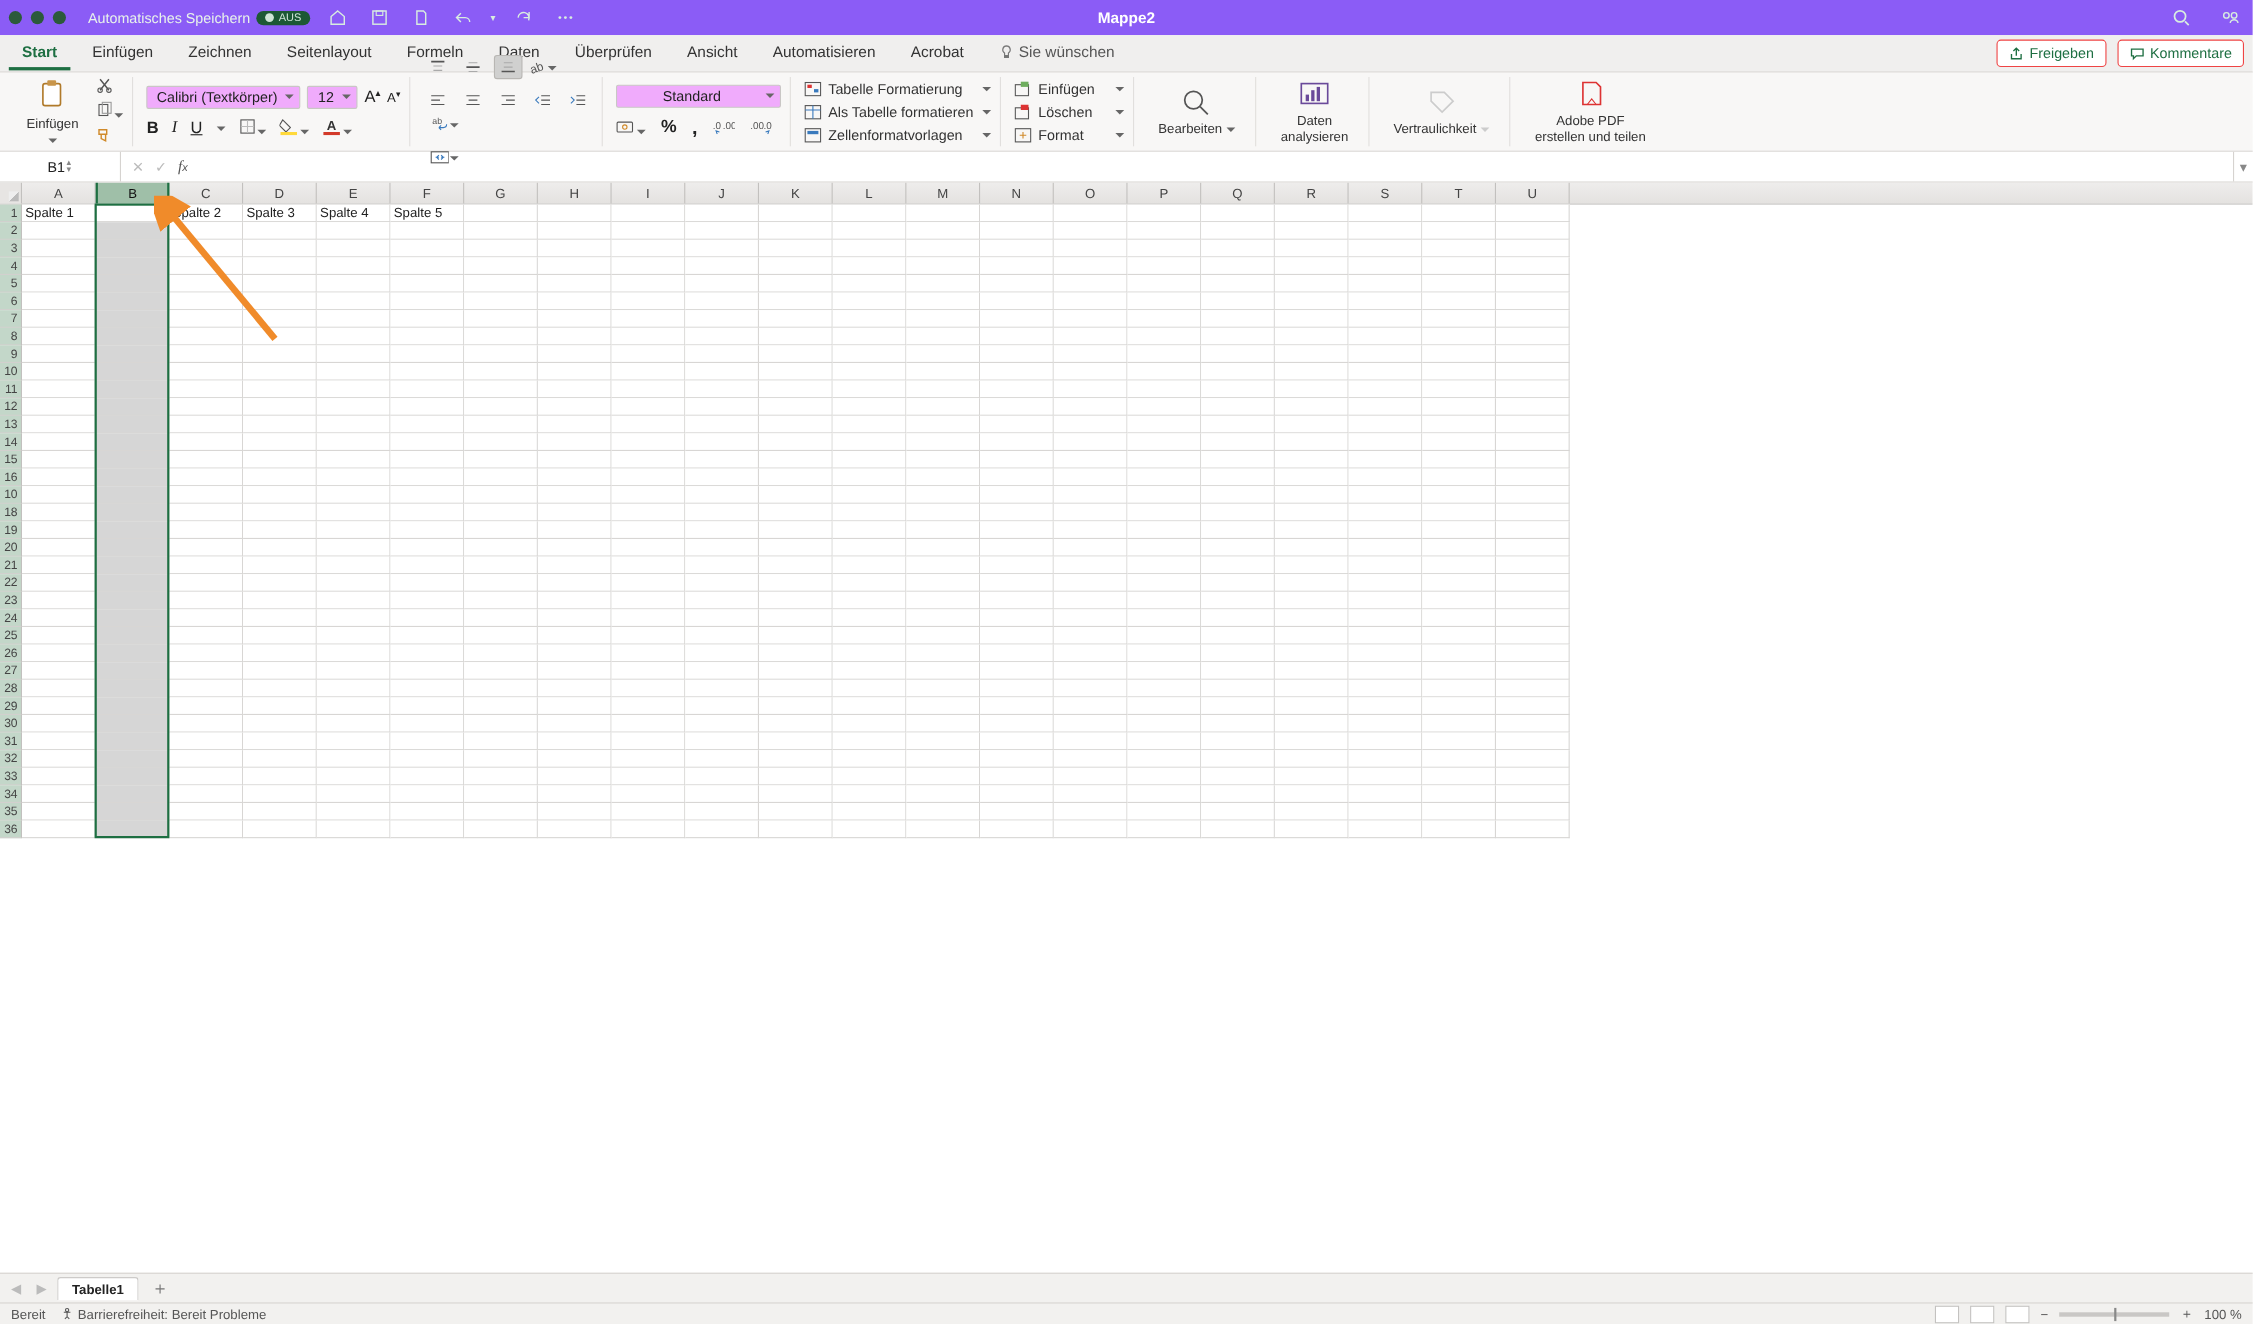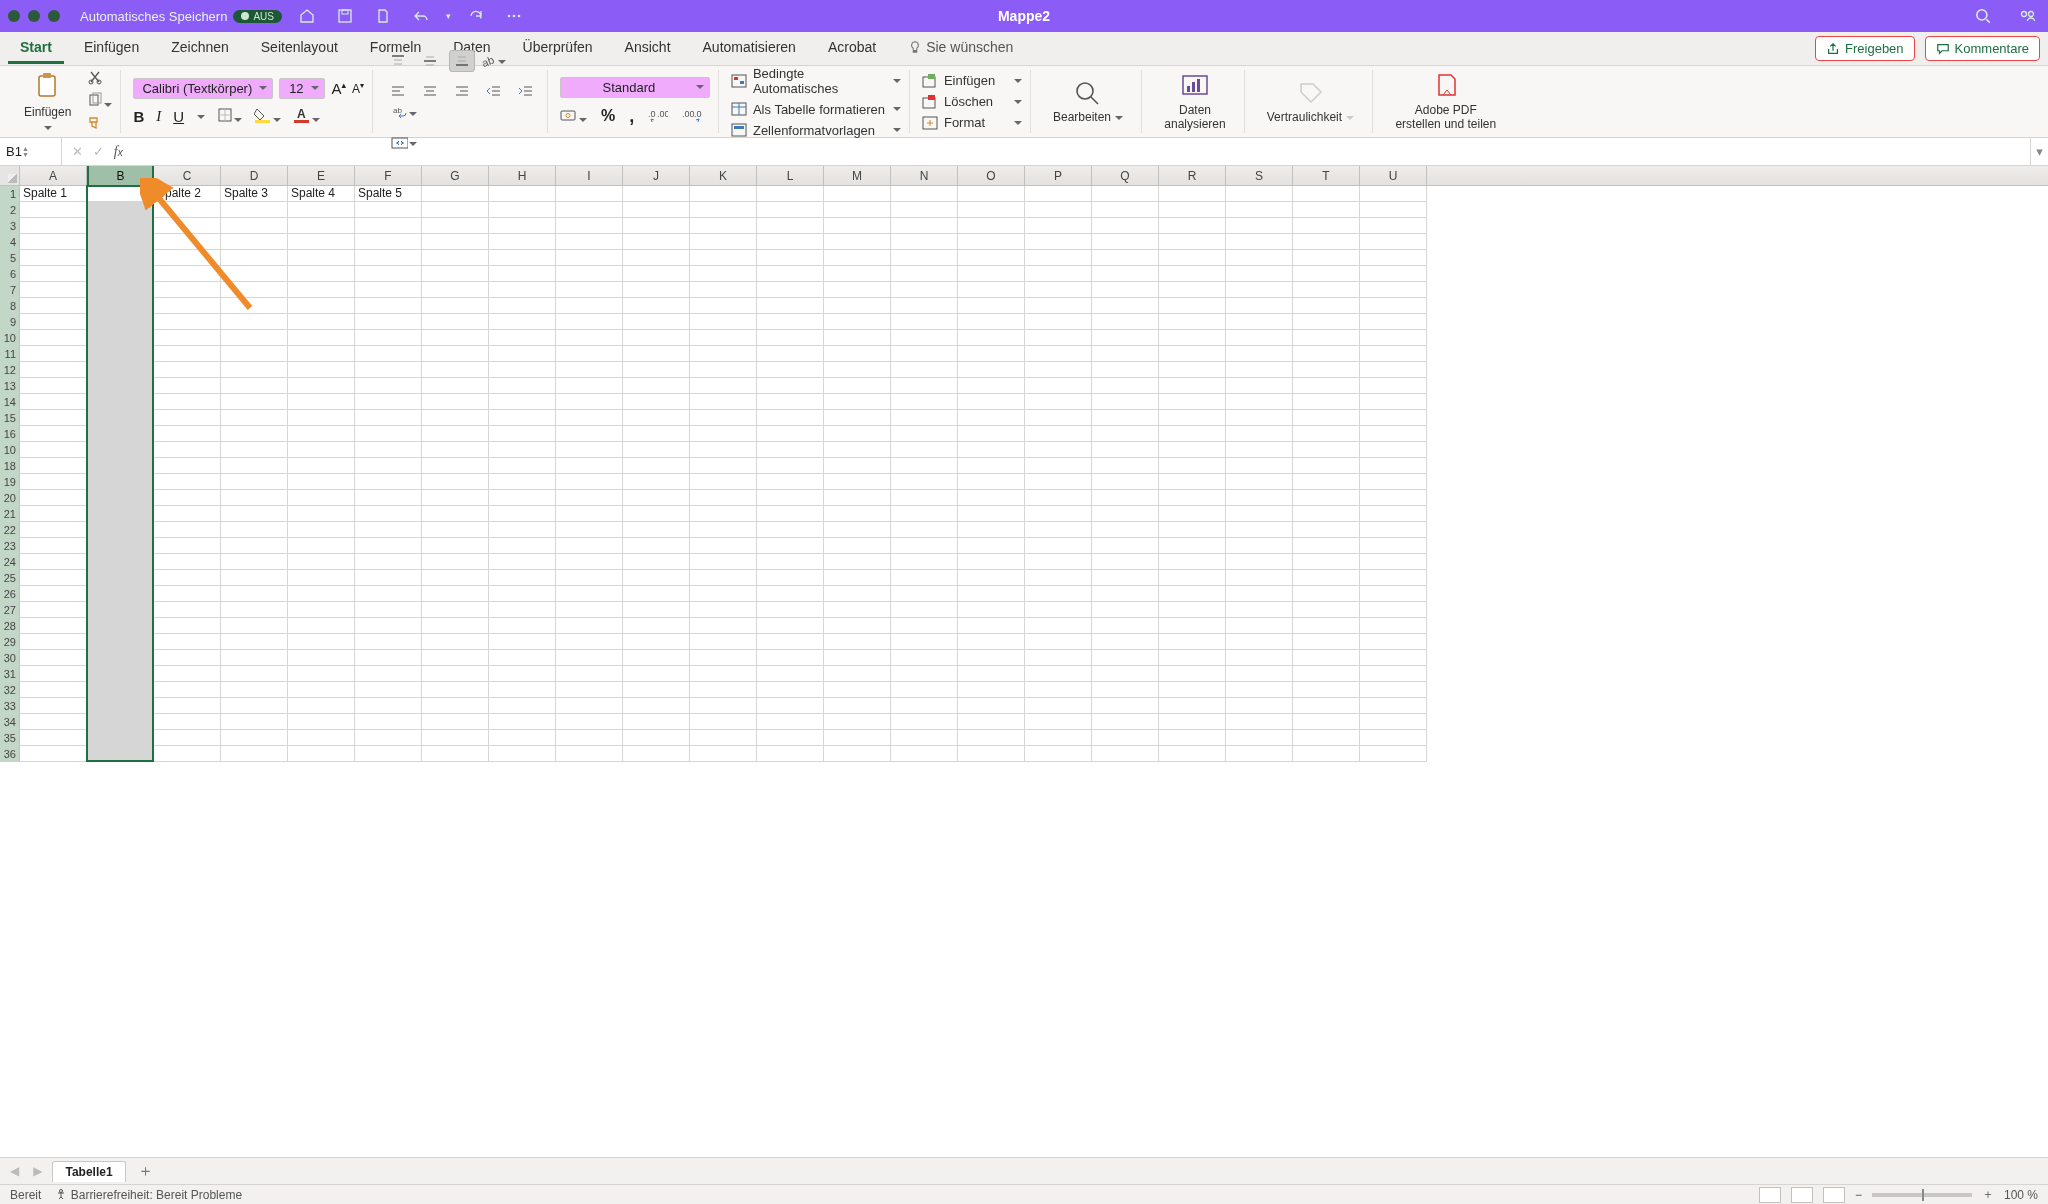--- a/index.html
+++ b/index.html
@@ -35,21 +35,21 @@
   .select-box::after{ content:''; position:absolute; right:5px; top:50%; border:4px solid transparent; border-top-color:#666; transform:translateY(-2px);}
   .biglabel { display:flex; flex-direction:column; align-items:center; gap:4px; padding:0 10px; justify-content:center;}
   .biglabel svg { }
   .biglabel span { font-size:12px; color:#333; text-align:center; line-height:1.1;}
   .menuentry { display:flex; align-items:center; gap:6px; font-size:13px; color:#333; padding:1px 0;}
   .menuentry svg{ flex-shrink:0;}
   .menuentry .dd-caret{ border:4px solid transparent; border-top-color:#666; margin-left:auto; transform:translateY(2px);}
   .gray { color:#aaa; }
   
   .formula-row { height:28px; display:flex; align-items:stretch; border-bottom:1px solid #d6d3d0; background:#fff; }
-  .name-box { width:62px; border-right:1px solid #d6d3d0; display:flex; align-items:center; padding:0 6px; justify-content:flex-start; }
+  .name-box { width:110px; border-right:1px solid #d6d3d0; display:flex; align-items:center; padding:0 6px; justify-content:center; }
   .name-box .updown{ display:flex; flex-direction:column; font-size:7px; color:#888; line-height:6px;}
   .fx-btns { display:flex; align-items:center; gap:10px; padding:0 10px; color:#999;}
   .fx-label { font-style:italic; font-family: "Times New Roman", serif; color:#555; font-size:14px;}
   .formula-input { flex:1; }
   .formula-row .dd-end{ width:18px; border-left:1px solid #d6d3d0; display:flex; align-items:center; justify-content:center; color:#888;}
   
   .grid-wrap { position:relative; height: calc(100% - 32px - 34px - 72px - 28px - 27px - 20px); overflow:hidden;}
   .grid { position:absolute; inset:0; }
   .colhdrs { display:flex; height:20px; background:linear-gradient(#eeedec,#e4e2e0); border-bottom:1px solid #c2c0be; user-select:none;}
   .corner { width:20px; border-right:1px solid #c2c0be; background:linear-gradient(135deg,#eee 0%,#eee 50%,#bbb 50%,#bbb 100%); background-size:9px 9px; background-repeat:no-repeat; background-position: 8px 8px; background-color:#e7e5e3;}
@@ -352,21 +352,21 @@
   </div>
 
   <div class="group">
     <div class="stack" style="gap:4px; width:170px;">
       <div class="menuentry">
           <svg width="16" height="14">
             <rect x="1" y="1" width="14" height="12" fill="none" stroke="#555"></rect>
             <rect x="3" y="3" width="4" height="3" fill="#d33"></rect>
             <rect x="9" y="7" width="4" height="3" fill="#3a7abd"></rect>
           </svg>
-          <span>Bedingte Automatisches</span>
+          <span>Tabelle Formatierung</span>
           <span class="dd-caret"></span>
         </div>
       <div class="menuentry">
           <svg width="16" height="14">
             <rect x="1" y="1" width="14" height="12" fill="none" stroke="#555"></rect>
             <line x1="1" y1="5" x2="15" y2="5" stroke="#3a7abd"></line>
             <line x1="8" y1="1" x2="8" y2="13" stroke="#3a7abd"></line>
           </svg>
           <span>Als Tabelle formatieren</span>
           <span class="dd-caret"></span>

